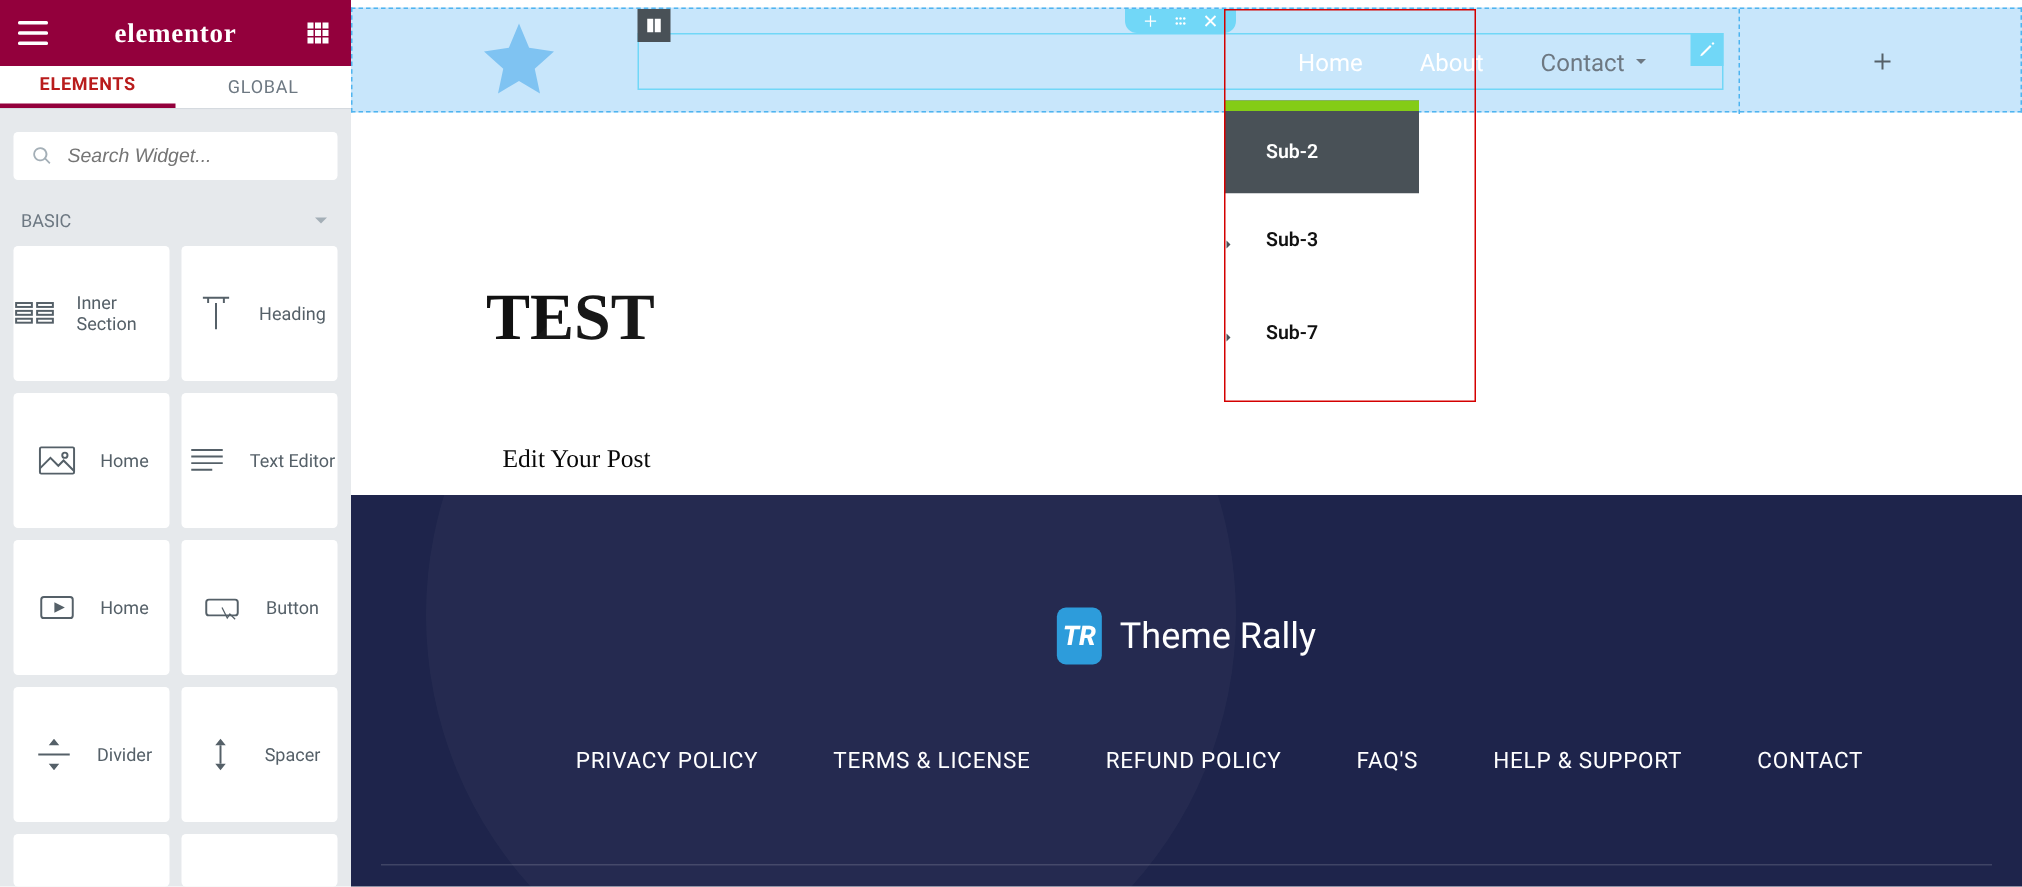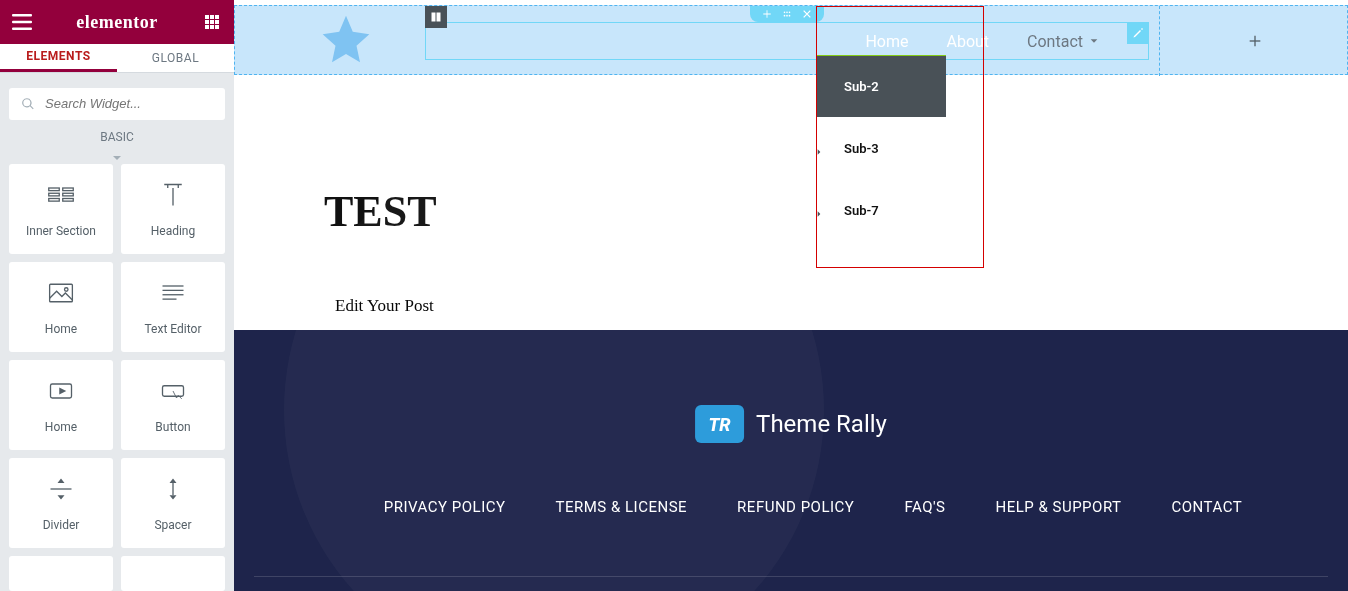--- a/index.html
+++ b/index.html
@@ -17,25 +17,25 @@
 
   .panel-tabs { height:37px; background:#fff; display:flex; border-bottom:1px solid #d5dadf; }
   .panel-tab { flex:1; display:flex; align-items:center; justify-content:center; font-size:12px; color:#6d7882; cursor:pointer; letter-spacing:0.5px; }
   .panel-tab.active { color:#b91c1c; font-weight:700; border-bottom:3px solid #93003c; background:#fff; }
 
   .search-row { padding:15px 9px 10px; }
   .search-box { position:relative; }
   .search-box input { width:100%; height:32px; border:none; border-radius:3px; padding:0 10px 0 36px; background:#fff; font-size:13px; font-style:italic; color:#a4afb7; }
   .search-box svg { position:absolute; left:12px; top:9px; width:14px; height:14px; fill:#a4afb7; }
 
-  .category-head { height:44px; padding:0 14px; display:flex; align-items:center; justify-content:space-between; font-size:12px; color:#6d7882; cursor:pointer;flex-direction:column; }
+  .category-head { height:44px; padding:0 14px; display:flex; align-items:center; justify-content:space-between; font-size:12px; color:#6d7882; cursor:pointer; }
   .category-head svg { width:12px; height:12px; fill:#a4afb7; }
 
   .widgets { padding:0 9px; display:grid; grid-template-columns:1fr 1fr; gap:8px; }
-  .widget { background:#fff; border-radius:3px; height:90px; display:flex; flex-direction:column; align-items:center; justify-content:center; gap:14px; cursor:grab; }
+  .widget { background:#fff; border-radius:3px; height:90px; display:flex; align-items:center; justify-content:center; gap:14px; cursor:grab; }
   .widget .wicon { width:30px; height:30px; display:flex; align-items:center; justify-content:center; }
   .widget .wicon svg { width:28px; height:28px; stroke:#556068; fill:none; stroke-width:1.5; }
   .widget .wlabel { font-size:12px; color:#556068; }
   .widgets .widget:nth-child(n+9) { height:35px; }
 
   .collapse-handle { position:absolute; left:234px; top:288px; width:18px; height:54px; background:#fff; border:1px solid #d5dadf; border-left:none; border-radius:0 4px 4px 0; display:flex; align-items:center; justify-content:center; cursor:pointer; }
   .collapse-handle svg { width:10px; height:10px; fill:#a4afb7; }
 
   
   .canvas { position:absolute; left:234px; top:0; width:1114px; height:591px; background:#fff; }
@@ -58,32 +58,32 @@
   .nav-link.contact { color:#6d7882; }
   .nav-link svg { width:10px; height:10px; fill:#6d7882; }
 
   .right-plus-col { position:absolute; left:924px; top:0; width:190px; height:70px; display:flex; align-items:center; justify-content:center; border-left:1px dashed #4fb4f0; }
   .right-plus-col svg { width:16px; height:16px; stroke:#556068; stroke-width:2; }
 
   .redbox { position:absolute; left:582px; top:6px; width:168px; height:262px; border:1px solid #d40000; pointer-events:none; }
 
   .submenu { position:absolute; left:582px; top:55px; width:130px; }
   .submenu-item { height:62px; display:flex; align-items:center; padding-left:28px; font-size:13px; color:#111; font-weight:600; background:#fff; cursor:pointer; position:relative; }
-  .submenu-item.first { border-top:1px solid #84cc16; }
+  .submenu-item.first { border-top:7px solid #84cc16;margin-top:12px; }
   .submenu-item.hover { background:#495157; color:#fff; }
   .submenu-caret { position:absolute; left:-1px; top:50%; transform:translateY(-50%); width:8px; height:8px; }
   .submenu-caret svg { width:8px; height:8px; fill:#495157; }
 
   .page-heading { position:absolute; left:90px; top:186px; font-family:"Times New Roman",serif; font-size:44px; font-weight:700; color:#111; }
   .edit-post { position:absolute; left:101px; top:296px; font-family:"Times New Roman",serif; font-size:17px; color:#000; }
 
   .footer { position:absolute; left:0; right:0; top:330px; height:261px; background:#1e244b; color:#fff; }
   .arc { position:absolute; left:50px; top:-190px; width:540px; height:540px; border-radius:50%; background:rgba(255,255,255,0.03); }
   .footer-logo { position:absolute; left:50%; transform:translateX(-50%); top:75px; display:flex; align-items:center; gap:12px; }
-  .tr-badge { width:49px; height:38px; background:#2d9cdb; border-radius:6px; display:flex; align-items:center; justify-content:center; font-weight:800; font-size:18px; font-style:italic; color:#fff; }
+  .tr-badge { width:30px; height:38px; background:#2d9cdb; border-radius:6px; display:flex; align-items:center; justify-content:center; font-weight:800; font-size:18px; font-style:italic; color:#fff; }
   .footer-logo-text { font-size:24px; font-weight:400; }
   .footer-links { position:absolute; left:0; right:0; top:168px; display:flex; justify-content:center; gap:50px;padding-left:44px; }
   .footer-link { font-size:15px; color:#fff; cursor:pointer; letter-spacing:0.5px; }
   .footer-hr { position:absolute; left:20px; right:20px; top:246px; height:1px; background:rgba(255,255,255,0.15); }
 </style>
 </head>
 <body>
 
 <div class="panel">
 

